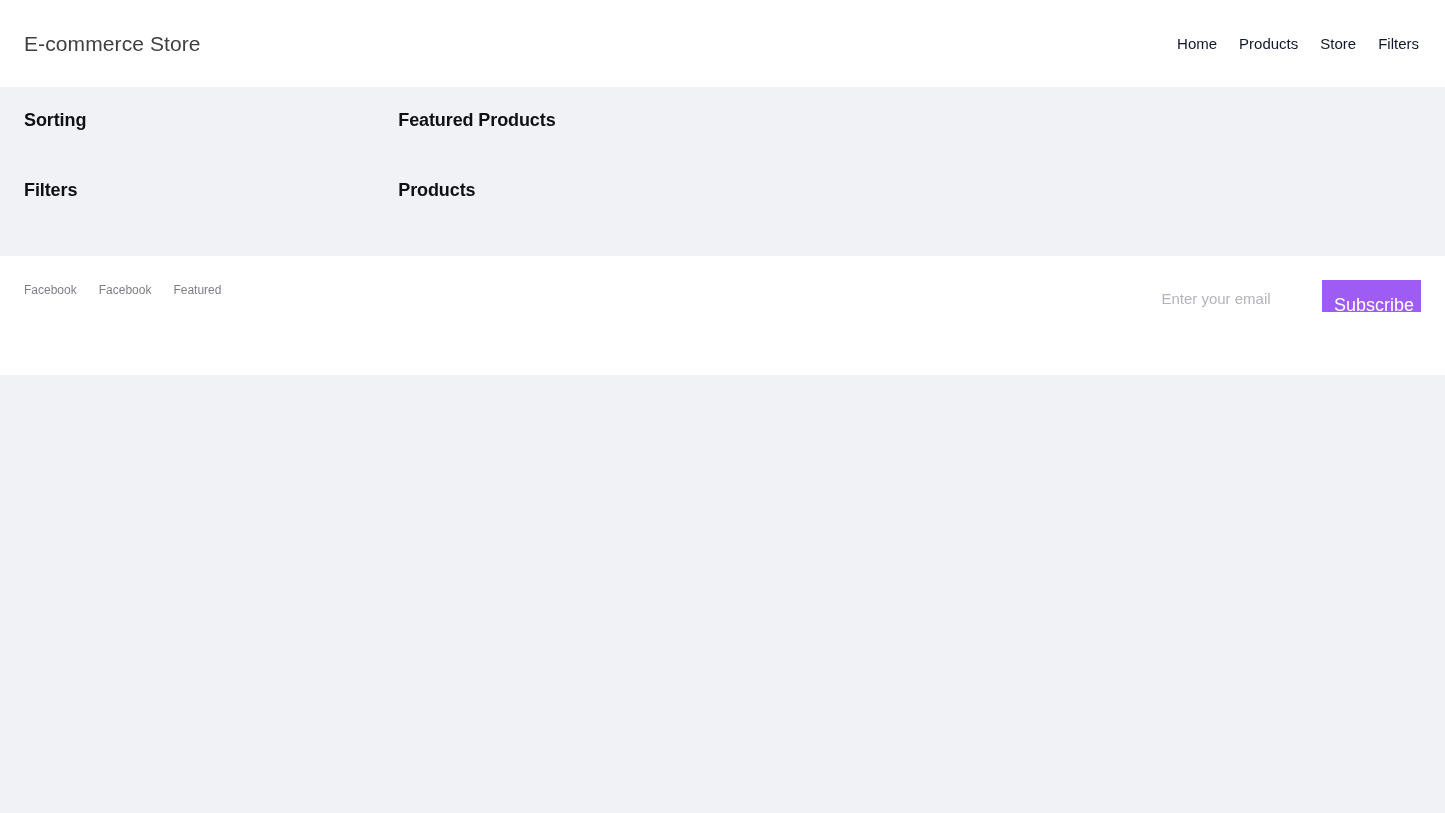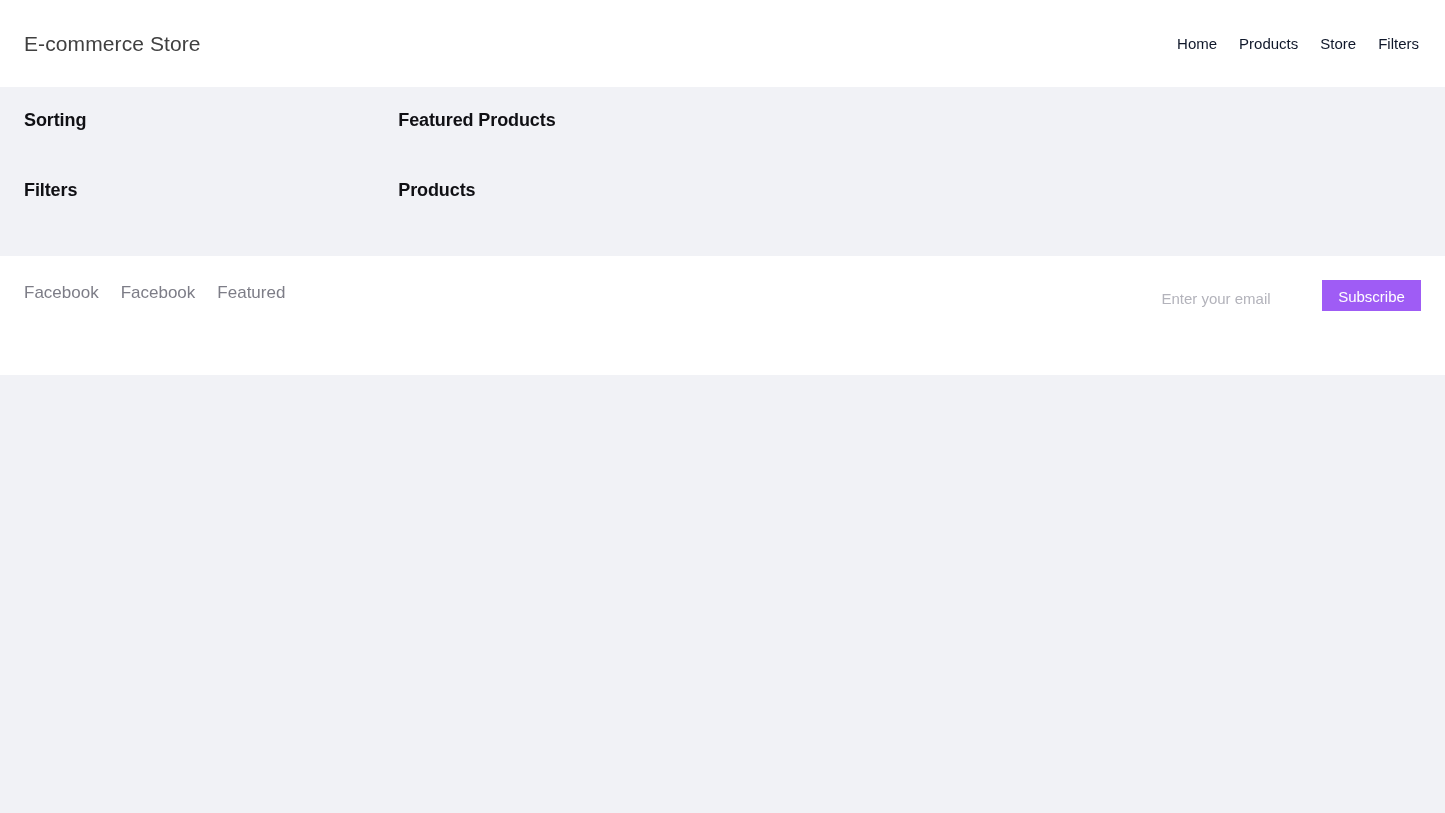--- a/index.html
+++ b/index.html
@@ -89,21 +89,21 @@
     align-items: flex-start;
     justify-content: space-between;
   }
   .social-links {
     display: flex;
     align-items: center;
     gap: 22px;
     padding-top: 4px;
   }
   .social-link {
-    font-size: 17px;
+    font-size: 12px;
     color: #7d7d87;
     text-decoration: none;
     line-height: 1;
     white-space: nowrap;
   }
 
   .newsletter-form {
     display: flex;
     align-items: stretch;
     gap: 0;
@@ -120,24 +120,24 @@
     width: 212px;
     height: 36px;
     text-align: center;
   }
   .email-input::placeholder { color: #b3b3bb; }
   .subscribe-button {
     border: none;
     background: #9f5cf5;
     color: #ffffff;
     font-family: "Liberation Sans", sans-serif;
-    font-size: 15px;
+    font-size: 18px;
     line-height: 1;
-    padding: 9px 12px;
-    height: 31px;
+    padding: 16px 12px;
+    height: 24px;
     width: 99px;
     cursor: pointer;
   }
 
   .page-rest { flex: 1; background: #f1f2f6; }
 </style>
 </head>
 <body>
 
 <header class="site-header">

